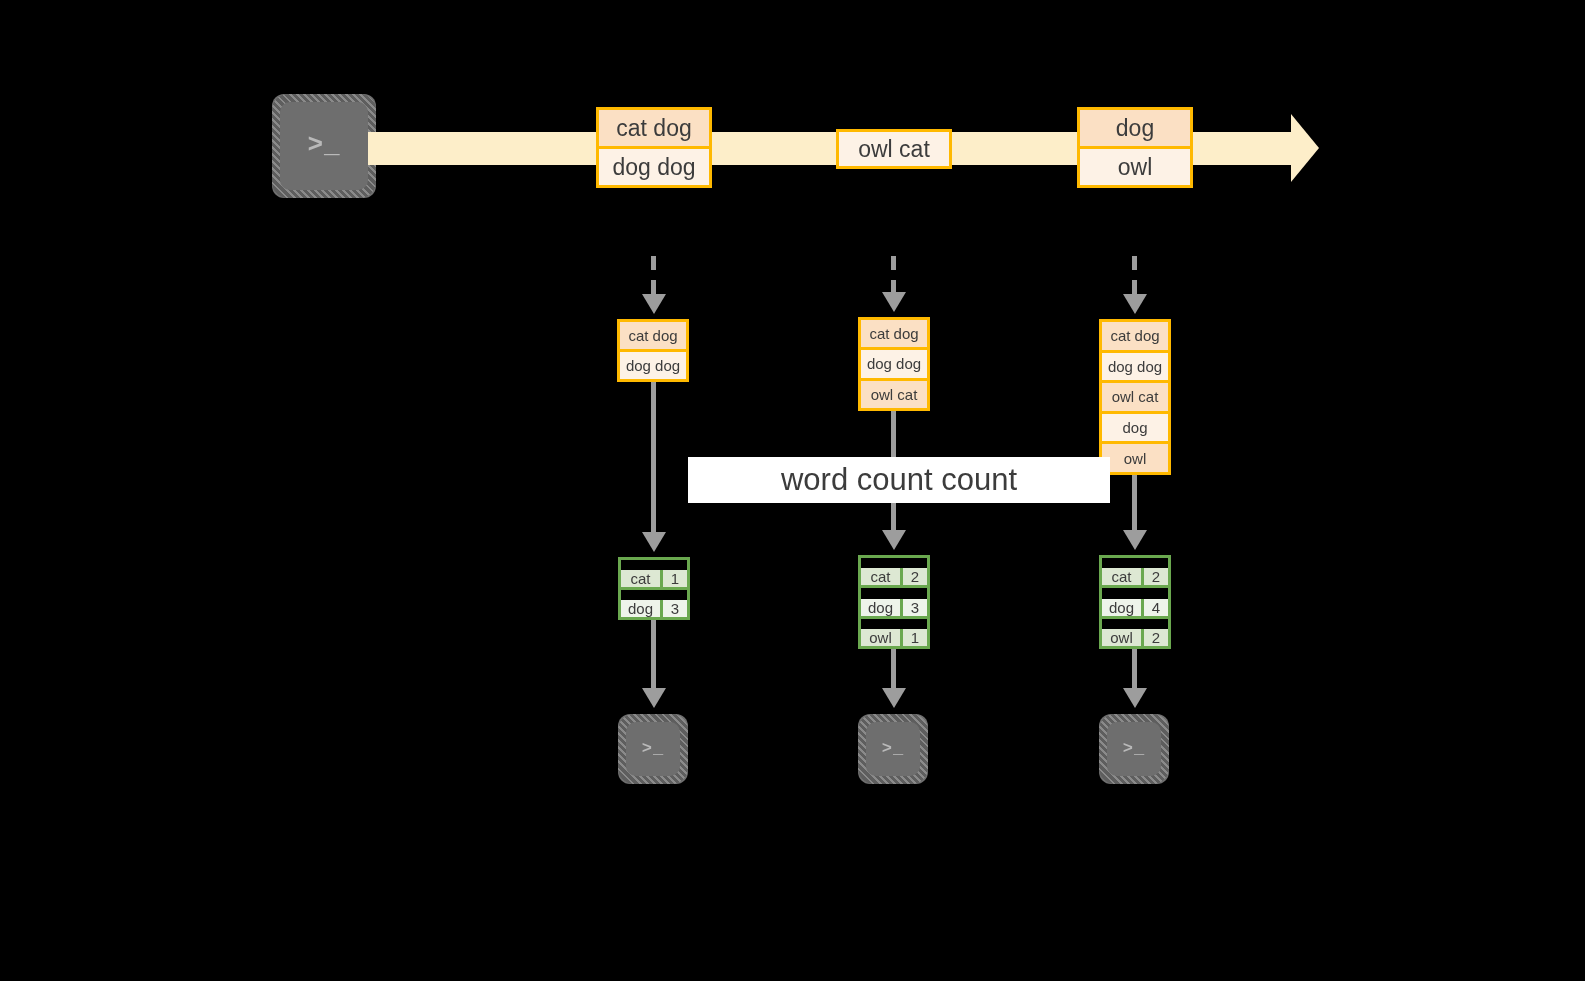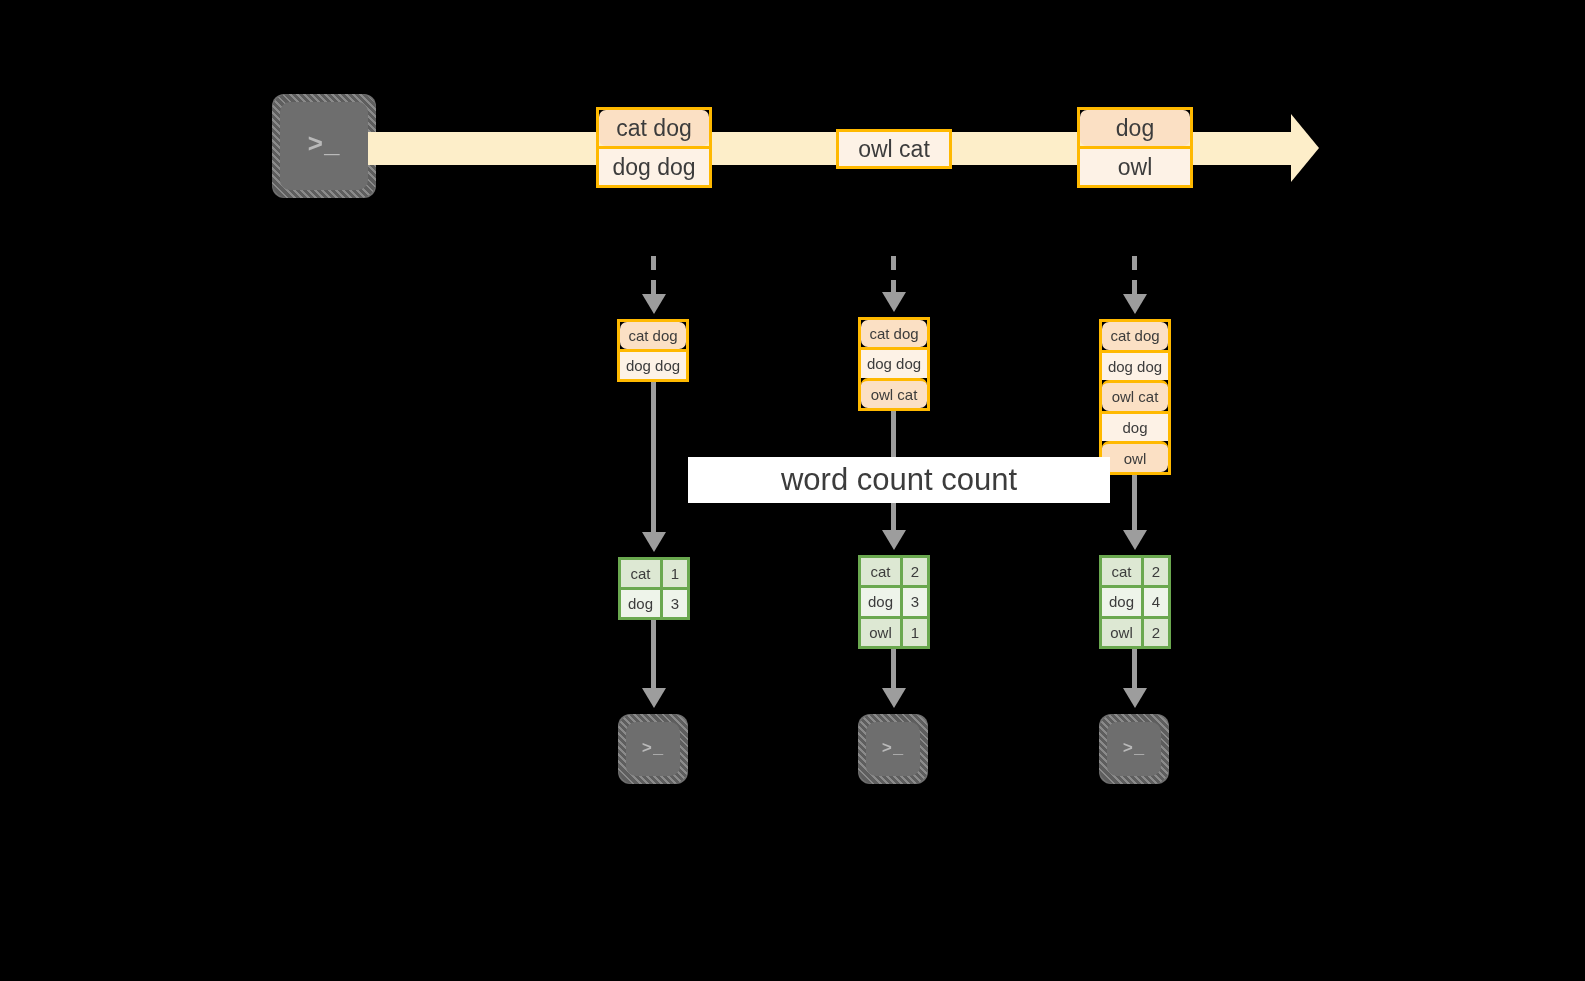--- a/index.html
+++ b/index.html
@@ -41,29 +41,29 @@
   }
   
   .msgbox{
     position:absolute;border:3px solid #ffb900;box-sizing:border-box;
     display:flex;flex-direction:column;
   }
   .msgbox .row{
     flex:1;display:flex;align-items:center;justify-content:center;
     color:#3c3c3c;box-sizing:border-box;white-space:nowrap;
   }
-  .msgbox .row.a{background:#fbe0c4;border-radius:7px;}
+  .msgbox .row.a{background:#fbe0c4;}
   .msgbox .row.b{background:#fdf2e6;}
   .msgbox .row + .row{border-top:3px solid #ffb900;}
   
   .kvtable{
     position:absolute;border:3px solid #6aa84f;box-sizing:border-box;
     display:flex;flex-direction:column;
   }
-  .kvtable .krow{display:flex;flex:1;}
+  .kvtable .krow{display:flex;flex:1;align-items:flex-end;}
   .kvtable .krow + .krow{border-top:3px solid #6aa84f;}
   .kvtable .k,.kvtable .v{
     display:flex;align-items:center;justify-content:center;
     color:#3c3c3c;box-sizing:border-box;
   }
   .kvtable .k{flex:1 1 auto;}
   .kvtable .v{border-left:3px solid #6aa84f;}
   .kvtable .krow.a .k,.kvtable .krow.a .v{background:#dde8d3;}
   .kvtable .krow.b .k,.kvtable .krow.b .v{background:#eef4ea;}
   

